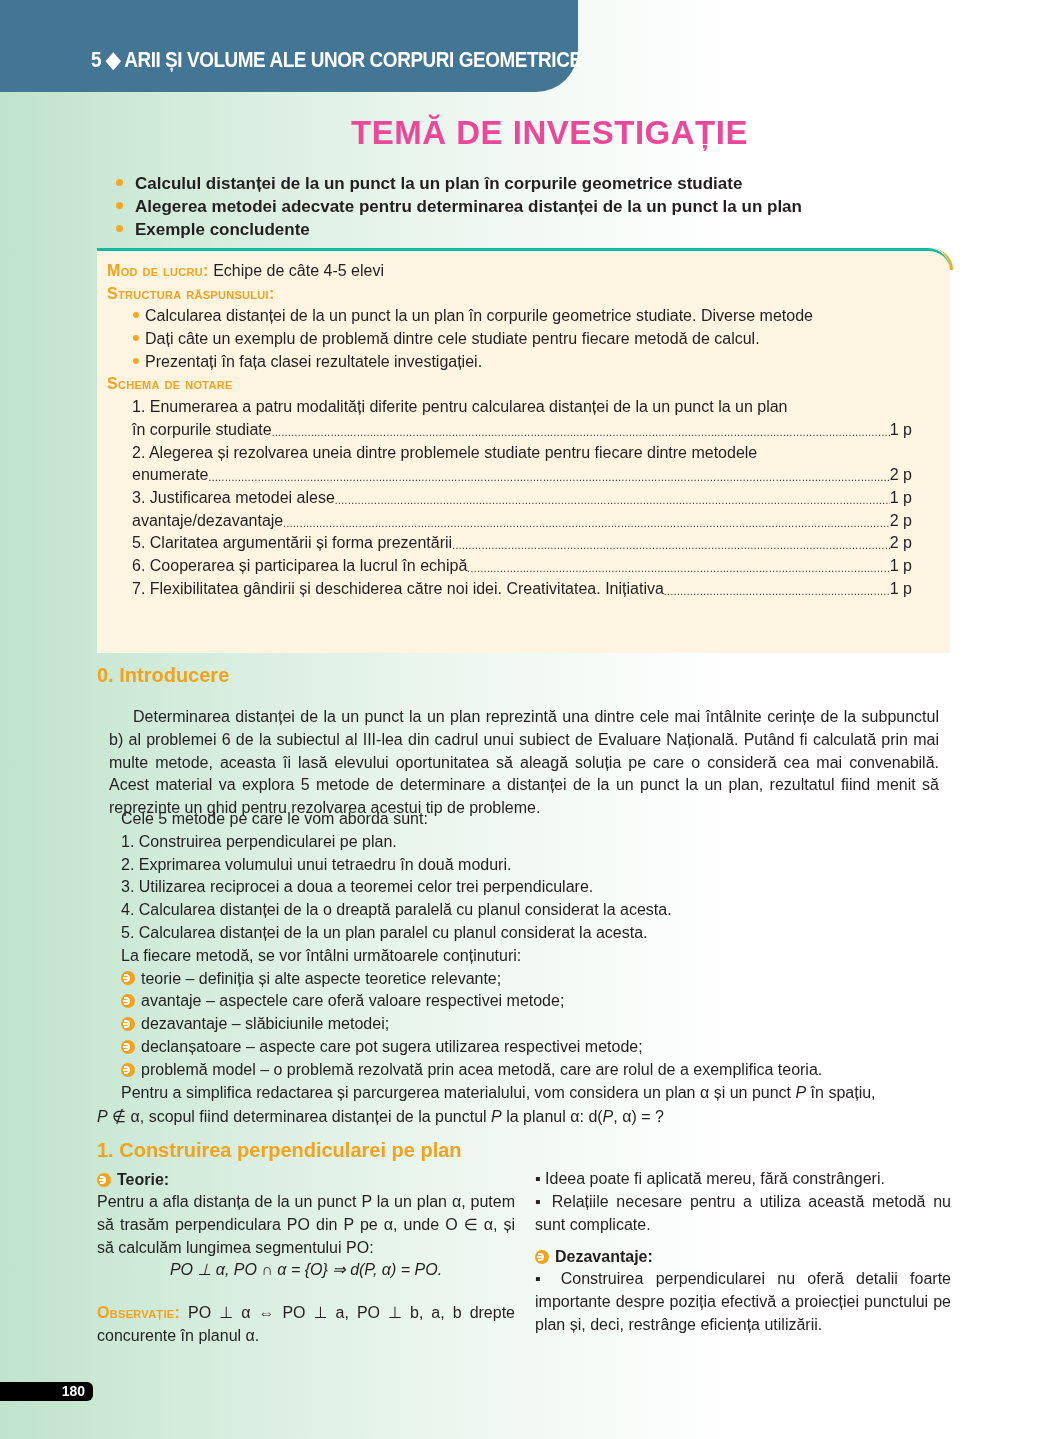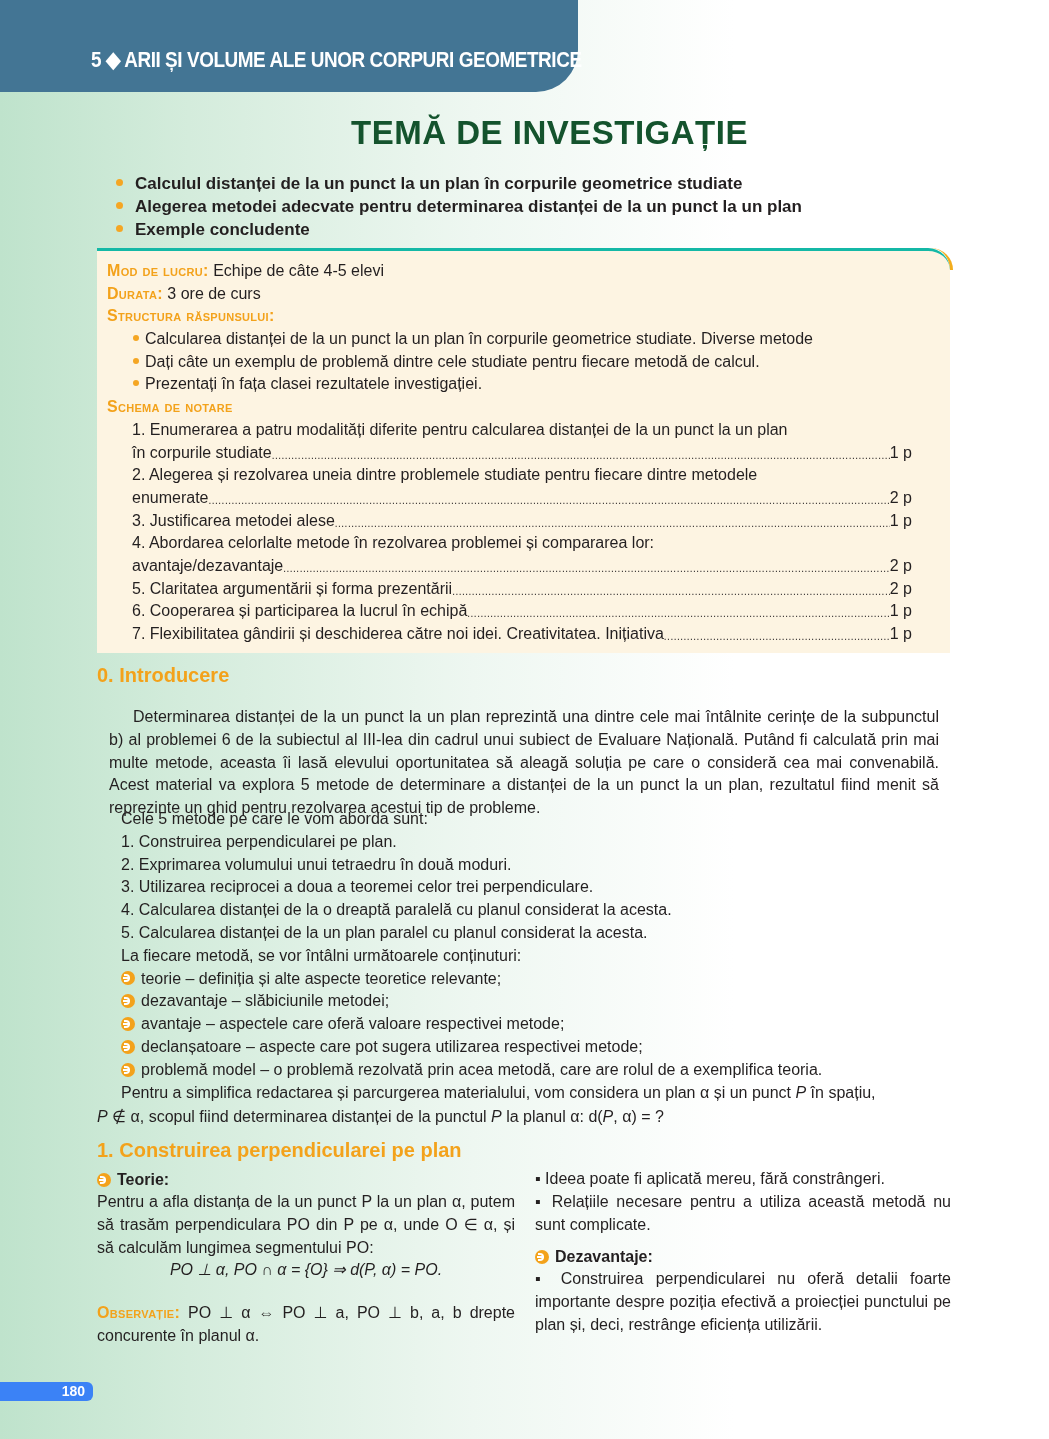--- a/index.html
+++ b/index.html
@@ -13,21 +13,21 @@
   .header-band {
     left: 0; top: 0; width: 578px; height: 92px;
     background: #437594; border-bottom-right-radius: 42px;
   }
   .header-title {
     left: 91px; top: 47px; color: #fff; font-weight: bold;
     font-size: 22px; letter-spacing: -0.5px; transform: scaleX(0.86); transform-origin: left;
     white-space: nowrap;
   }
   .main-title {
-    left: 0; width: 1049px; top: 114px; text-align: center; color: #14532d;
+    left: 0; width: 1049px; top: 114px; text-align: center; color: #ec4899;
     font-weight: bold; font-size: 33px; letter-spacing: 0.5px;
     padding-left: 50px; box-sizing: border-box;
   }
   .topics { left: 105px; top: 163px; margin: 9px; padding: 0; list-style: none; }
   .topics li { font-weight: bold; font-size: 17px; height: 23px; line-height: 23px; white-space: nowrap; }
   .dot { display: inline-block; width: 7px; height: 7px; border-radius: 50%; background: #f5a623; vertical-align: middle; margin-right: 12px; margin-left: 2px; position: relative; top: -2px; }
 
   
   .info-box {
     left: 97px; top: 248px; width: 853px; height: 405px;
@@ -67,21 +67,21 @@
   .arrow-icon::before {
     content: ""; position: absolute; left: 2px; top: 6px; width: 7px; height: 2px; background: #fff;
   }
   .col-left { left: 97px; top: 1168px; width: 418px; font-size: 16px; }
   .col-right { left: 535px; top: 1168px; width: 416px; font-size: 16px; }
   .sub-heading { font-weight: bold; font-size: 16px; height: 23px; line-height: 23px; }
   .justify { text-align: justify; line-height: 22.8px; }
   .math { text-align: center; line-height: 22.8px; }
   i { font-style: italic; }
   .page-num {
-    left: 0; top: 1382px; width: 93px; height: 19px; background: #3b82f6;
+    left: 0; top: 1382px; width: 93px; height: 19px; background: #000000;
     border-top-right-radius: 6px; border-bottom-right-radius: 6px;
     color: #fff; font-weight: bold; font-size: 14px; text-align: right; padding-right: 8px; box-sizing: border-box; line-height: 19px;
   }
 </style>
 </head>
 <body>
 
 <div class="abs header-band"></div>
 <div class="abs header-title">5 ◆ ARII ȘI VOLUME ALE UNOR CORPURI GEOMETRICE</div>
 
@@ -89,21 +89,20 @@
 
 <ul class="abs topics">
   <li><span class="dot"></span><span>Calculul distanței de la un punct la un plan în corpurile geometrice studiate</span></li>
   <li><span class="dot"></span><span>Alegerea metodei adecvate pentru determinarea distanței de la un punct la un plan</span></li>
   <li><span class="dot"></span><span>Exemple concludente</span></li>
 </ul>
 
 <div class="abs info-box">
   <div class="info-inner">
     <div class="line"><span class="sc-label">Mod de lucru:</span><span> Echipe de câte 4-5 elevi</span></div>
-    <div class="line"><span class="sc-label">Durata:</span><span> 3 ore de curs</span></div>
     <div class="line"><span class="sc-label">Structura răspunsului:</span></div>
     <div class="line bullet-row"><span class="small-dot"></span><span>Calcularea distanței de la un punct la un plan în corpurile geometrice studiate. Diverse metode</span></div>
     <div class="line bullet-row"><span class="small-dot"></span><span>Dați câte un exemplu de problemă dintre cele studiate pentru fiecare metodă de calcul.</span></div>
     <div class="line bullet-row"><span class="small-dot"></span><span>Prezentați în fața clasei rezultatele investigației.</span></div>
     <div class="line"><span class="sc-label">Schema de notare</span></div>
 
     <div class="line score-row">
         <span class="txt">1. Enumerarea a patru modalități diferite pentru calcularea distanței de la un punct la un plan</span>
       </div>
     <div class="line score-row">
@@ -120,23 +119,20 @@
         <span class="dots"></span>
         <span class="pts">2 p</span>
       </div>
 
     <div class="line score-row">
         <span class="txt">3. Justificarea metodei alese</span>
         <span class="dots"></span>
         <span class="pts">1 p</span>
       </div>
 
-    <div class="line score-row">
-        <span class="txt">4. Abordarea celorlalte metode în rezolvarea problemei și compararea lor:</span>
-      </div>
     <div class="line score-row">
         <span class="txt">avantaje/dezavantaje</span>
         <span class="dots"></span>
         <span class="pts">2 p</span>
       </div>
 
     <div class="line score-row">
         <span class="txt">5. Claritatea argumentării și forma prezentării</span>
         <span class="dots"></span>
         <span class="pts">2 p</span>
@@ -164,22 +160,22 @@
 
 <div class="abs list-block">
   <div class="line">Cele 5 metode pe care le vom aborda sunt:</div>
   <div class="line">1. Construirea perpendicularei pe plan.</div>
   <div class="line">2. Exprimarea volumului unui tetraedru în două moduri.</div>
   <div class="line">3. Utilizarea reciprocei a doua a teoremei celor trei perpendiculare.</div>
   <div class="line">4. Calcularea distanței de la o dreaptă paralelă cu planul considerat la acesta.</div>
   <div class="line">5. Calcularea distanței de la un plan paralel cu planul considerat la acesta.</div>
   <div class="line">La fiecare metodă, se vor întâlni următoarele conținuturi:</div>
   <div class="line"><span class="arrow-icon"></span><span>teorie – definiția și alte aspecte teoretice relevante;</span></div>
+  <div class="line"><span class="arrow-icon"></span><span>avantaje – aspectele care oferă valoare respectivei metode;</span></div>
   <div class="line"><span class="arrow-icon"></span><span>dezavantaje – slăbiciunile metodei;</span></div>
-  <div class="line"><span class="arrow-icon"></span><span>avantaje – aspectele care oferă valoare respectivei metode;</span></div>
   <div class="line"><span class="arrow-icon"></span><span>declanșatoare – aspecte care pot sugera utilizarea respectivei metode;</span></div>
   <div class="line"><span class="arrow-icon"></span><span>problemă model – o problemă rezolvată prin acea metodă, care are rolul de a exemplifica teoria.</span></div>
   <div class="line"><span>Pentru a simplifica redactarea și parcurgerea materialului, vom considera un plan α și un punct </span><i>P</i><span> în spațiu,</span></div>
 </div>
 <div class="abs body-text" style="left:97px; top:1106px; white-space:nowrap;"><i>P</i><span> ∉ α, scopul fiind determinarea distanței de la punctul </span><i>P</i><span> la planul α: d(</span><i>P</i><span>, α) = ?</span></div>
 
 <div class="abs section-heading" style="left:97px; top:1139px;">1. Construirea perpendicularei pe plan</div>
 
 <div class="abs col-left">
   <div class="sub-heading"><span class="arrow-icon"></span><span>Teorie:</span></div>

